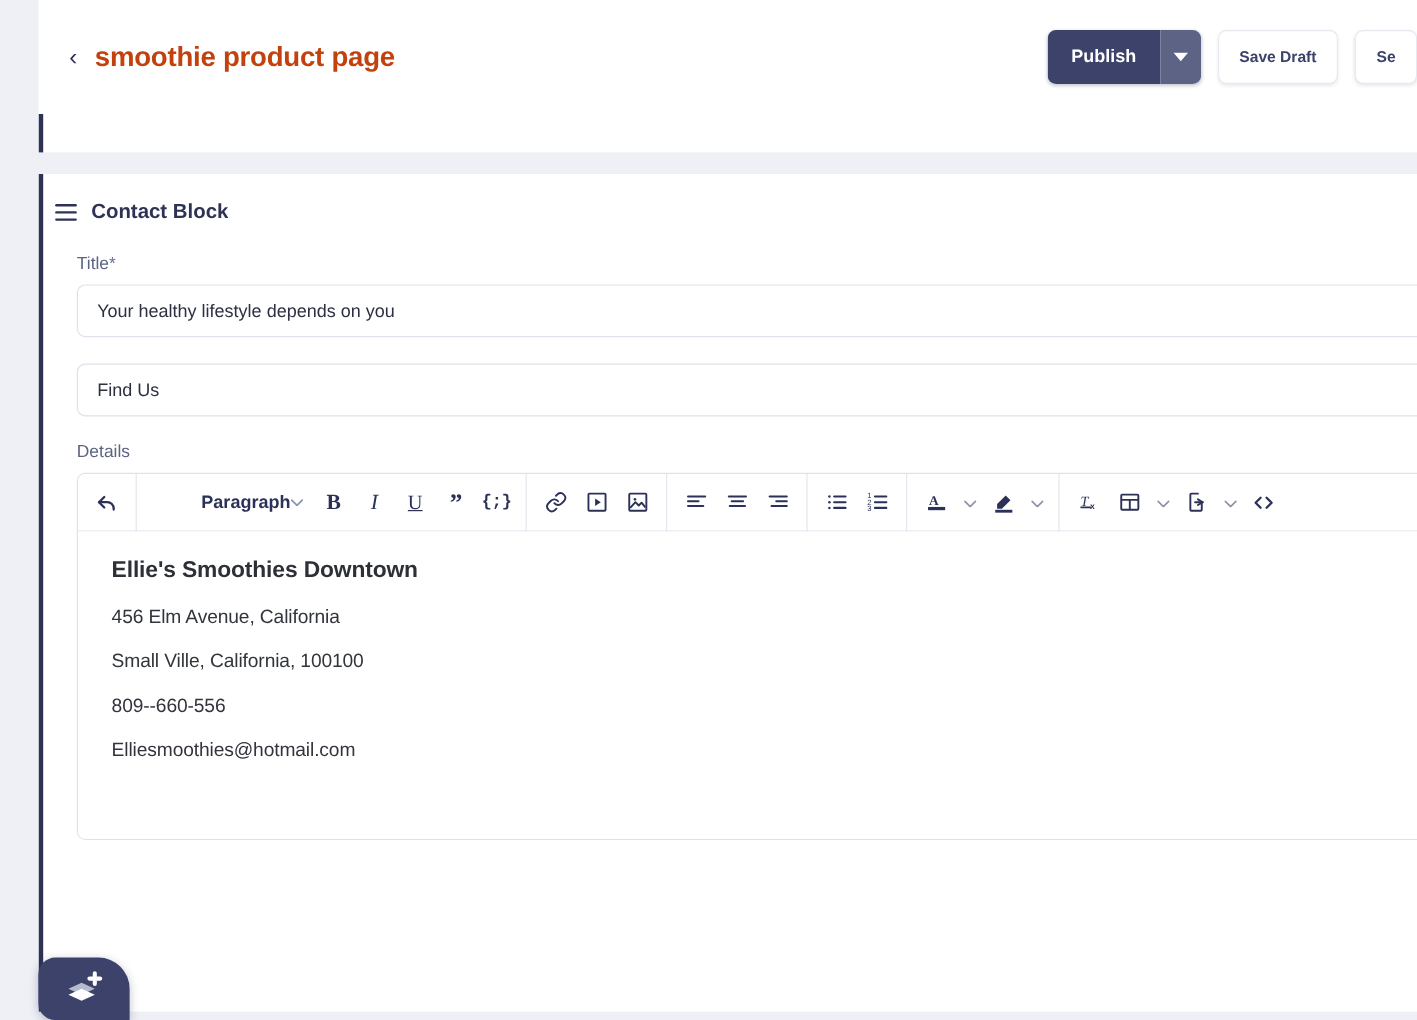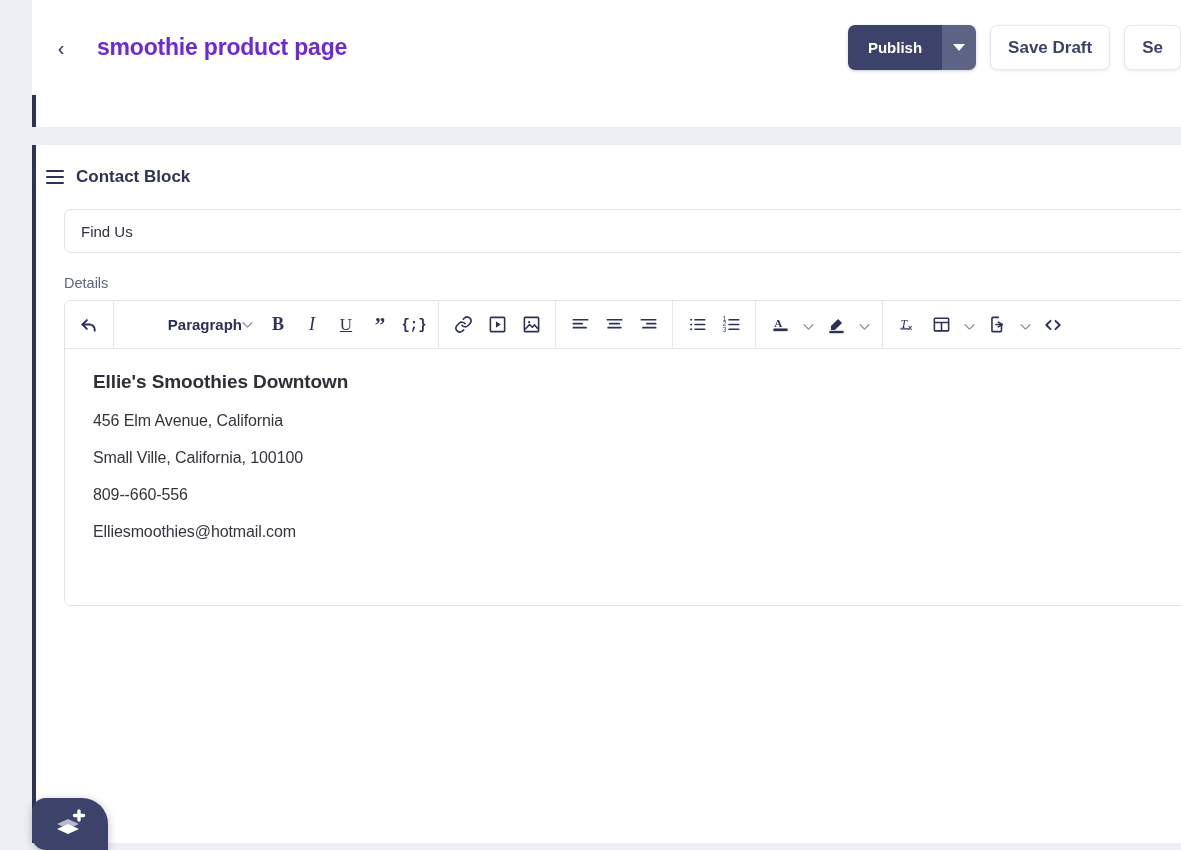--- a/index.html
+++ b/index.html
@@ -43,24 +43,24 @@
     margin-left: 12px;
     display: flex; align-items: center; justify-content: center;
     color: #2b2d5c;
     font-size: 20px;
     line-height: 1;
     cursor: pointer;
     background: none; border: none;
     font-family: "Liberation Sans", sans-serif;
   }
   .page-title {
-    margin-left: 19px;
+    margin-left: 1px;
     font-size: 23px;
     font-weight: bold;
-    color: #6d28d9;
+    color: #c2410c;
     letter-spacing: -0.2px;
     white-space: nowrap;
   }
   .header-actions {
     margin-left: auto;
     display: flex;
     align-items: center;
     gap: 14px;
     padding-right: 0;
     height: 100%;
@@ -98,21 +98,21 @@
     border-right: 6px solid transparent;
     border-top: 7px solid #ffffff;
   }
 
   .ghost-btn {
     background: #ffffff;
     border: 1px solid #e7e9f0;
     border-radius: 7px;
     height: 45px;
     padding: 0 17px;
-    font-size: 17px;
+    font-size: 13px;
     font-weight: bold;
     color: #3c4269;
     display: flex; align-items: center;
     box-shadow: 0 1px 3px rgba(40,45,90,0.10);
     cursor: pointer;
     white-space: nowrap;
     font-family: "Liberation Sans", sans-serif;
   }
   .ghost-btn.clipped { overflow: hidden; }
 
@@ -315,20 +315,26 @@
 
       <div class="block-head">
         <div class="drag-handle">
           <span></span>
             <span></span>
             <span></span>
         </div>
         <div class="block-title">Contact Block</div>
       </div>
 
+      <div class="field-wrap" style="margin-top:25px;">
+        <div class="field-label">
+          <span>Title</span><span class="req">*</span>
+        </div>
+        <input class="text-input" type="text" value="Your healthy lifestyle depends on you" placeholder="Title" style="">
+      </div>
 
       <div class="field-wrap" style="margin-top:22px;">
         <input class="text-input" type="text" value="Find Us" style="">
       </div>
 
       <div class="field-wrap" style="margin-top:22px;">
         <div class="field-label">Details</div>
 
         <div class="editor-shell">
 

